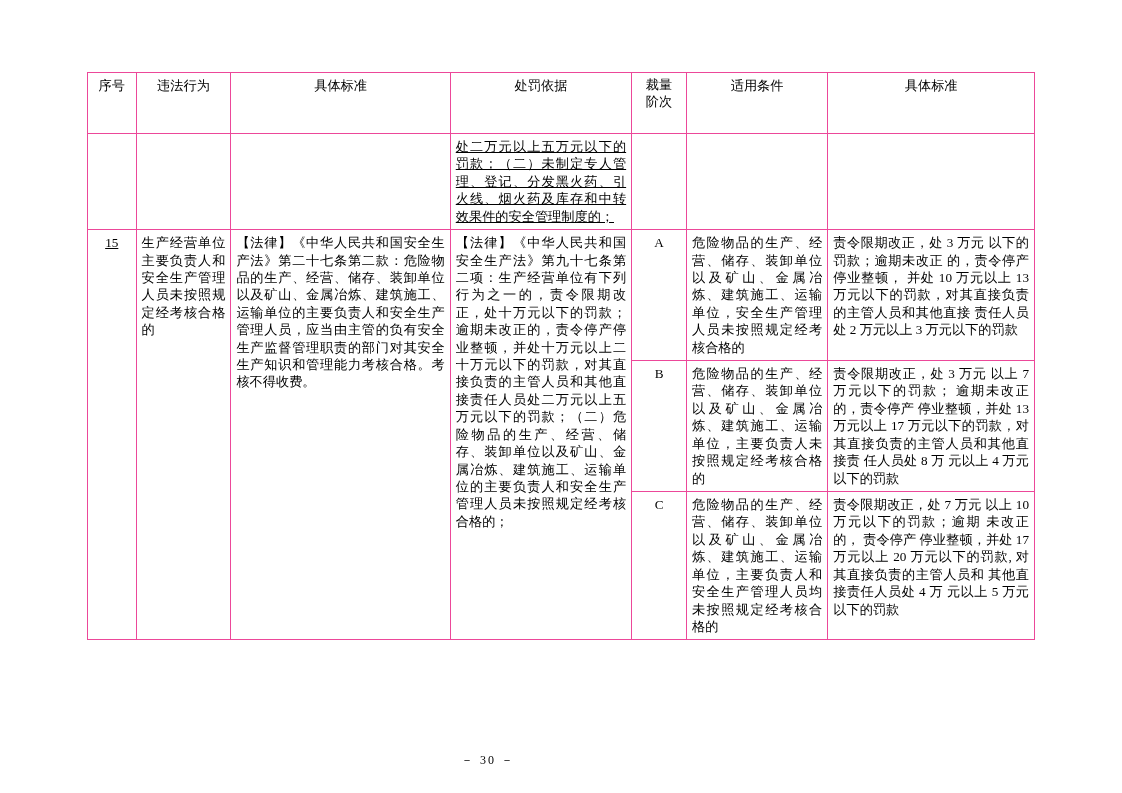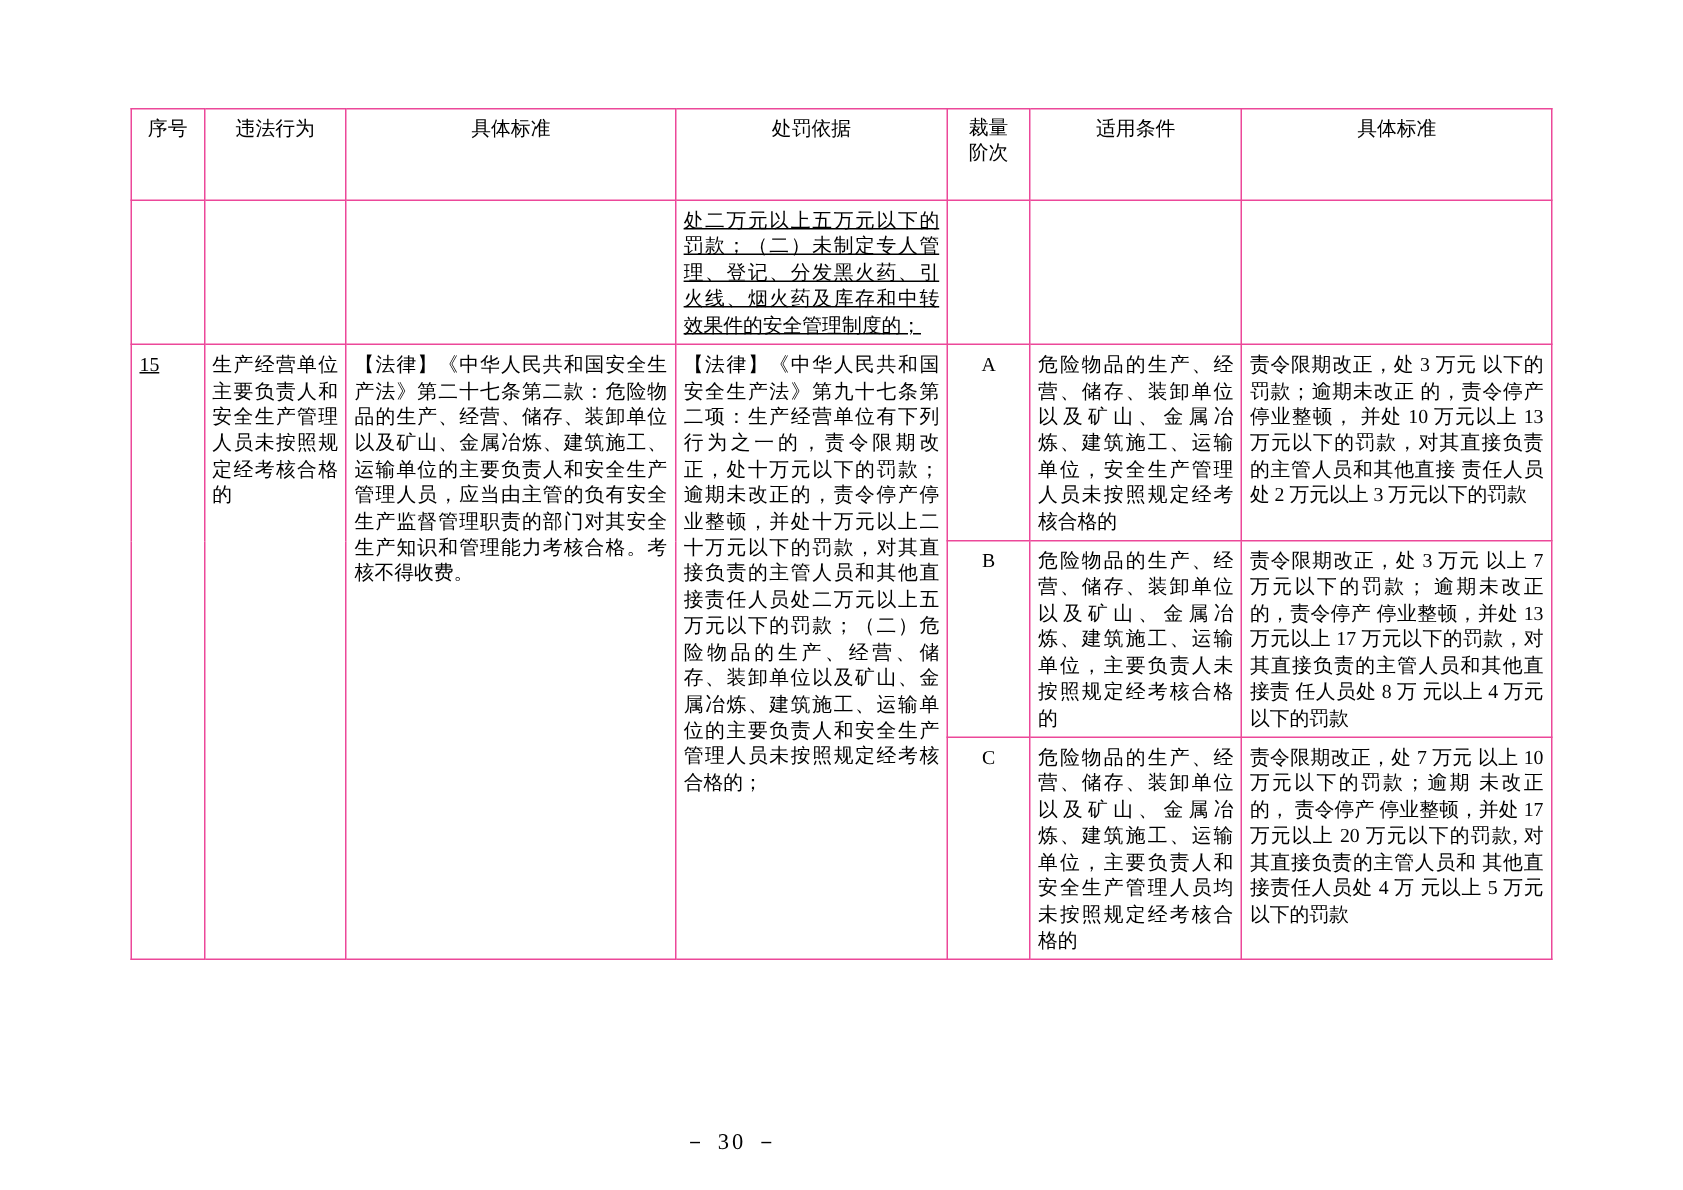--- a/index.html
+++ b/index.html
@@ -51,20 +51,21 @@
   
   col.c-seq     { width: 46px; }
   col.c-act     { width: 90px; }
   col.c-law     { width: 208px; }
   col.c-basis   { width: 172px; }
   col.c-level   { width: 52px; }
   col.c-cond    { width: 134px; }
   col.c-std     { width: 196px; }
 
   td.seq {
+    text-align: center;
     vertical-align: middle;
     font-size: 13.5px;
     text-decoration: underline;
   }
   td.act {
     vertical-align: middle;
     text-align: justify;
     text-justify: inter-ideograph;
     font-size: 13.2px;
     line-height: 1.5;
@@ -97,21 +98,21 @@
     font-size: 13.2px;
     text-decoration: underline;
   }
   .blank { }
   .page-number {
     position: absolute;
     left: 0;
     top: 752px;
     width: 976px;
     text-align: center;
-    font-size: 15px;
+    font-size: 12px;
     letter-spacing: 2px;
     font-family: "Liberation Serif", serif;
   }
 </style>
 </head>
 <body>
 
 <div class="page">
 
   <table class="doc-table">

